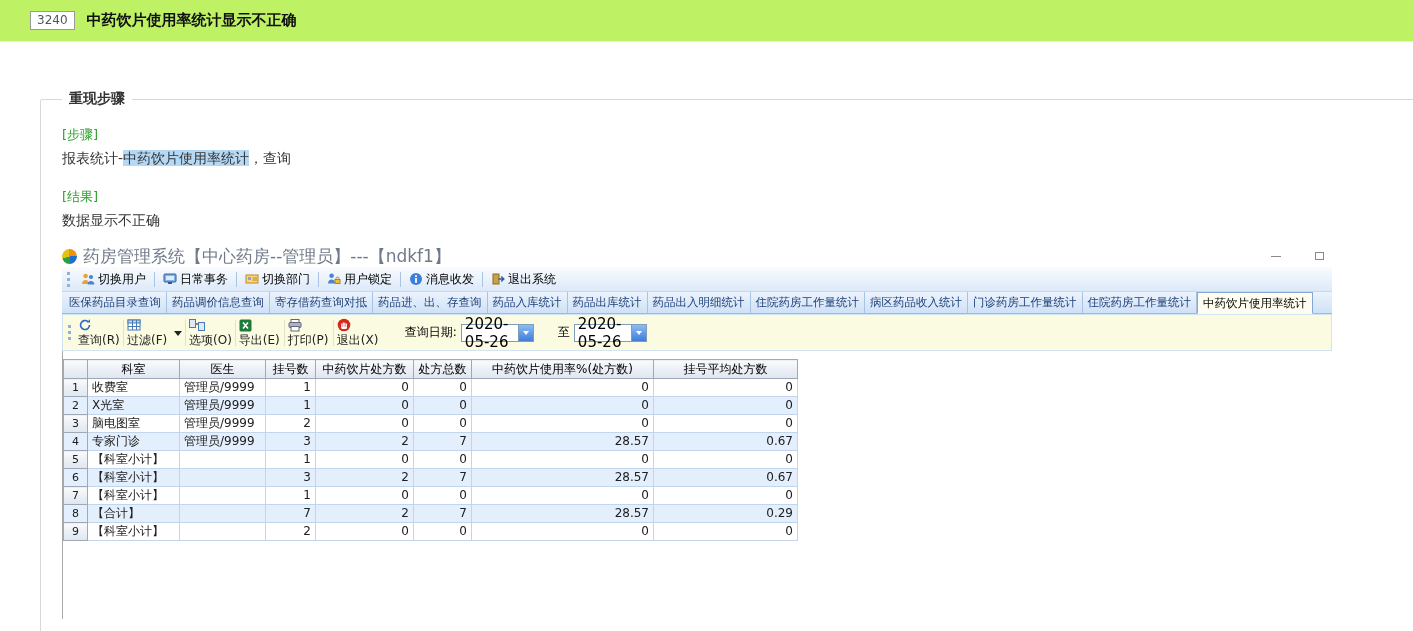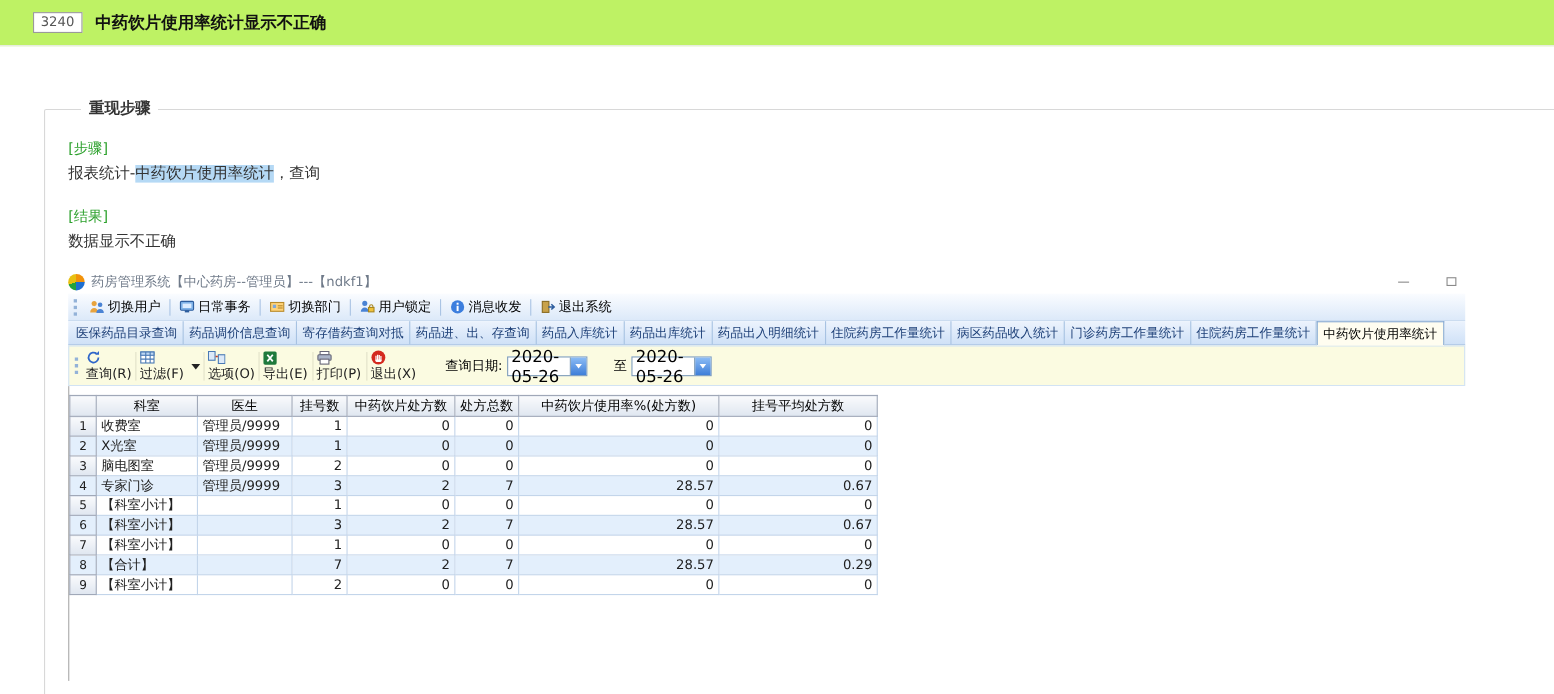--- a/index.html
+++ b/index.html
@@ -8,33 +8,33 @@
 
   
   .issue-header { position:absolute; left:0; top:0; width:1413px; height:42px;
     background:#bef264; border-bottom:1px solid #ececec; display:flex; align-items:center; padding-left:30px; }
   .issue-id { font-size:12px; color:#555; background:#fff; border:1px solid #9a9a9a; padding:1px 6px; line-height:15px; }
   .issue-title { margin-left:12px; font-size:15px; font-weight:bold; color:#111; }
 
   
   fieldset.repro { position:absolute; left:40px; top:90px; width:1380px; height:900px;
     border:1px solid #d8d8d8; border-radius:2px; padding:4px 0 0 21px; }
-  fieldset.repro legend { margin-left:12px; padding:0 7px; font-size:14px; font-weight:bold; color:#333; }
+  fieldset.repro legend { padding:0 7px; font-size:14px; font-weight:bold; color:#333; }
   .green { color:#2da12d; font-size:13px; margin:14px 0 5px 0; }
   .green.mt { margin-top:20px; }
   .body-text { font-size:14px; color:#333; line-height:19px; }
   .hl { background:#b5d9f5; }
 
   
   .app-window { position:relative; width:1270px; margin-top:15px; font-size:12px; color:#000; }
 
   .titlebar { height:22px; display:flex; align-items:center; gap:6px; }
   .app-logo { width:15px; height:15px; border-radius:50%; flex:0 0 auto;
     background:conic-gradient(#f2920a 0 25%, #1f6fd0 25% 50%, #23a33c 50% 70%, #e8c011 70% 100%); }
-  .app-title { font-size:12px; color:#6f7a89; }
+  .app-title { font-size:17px; color:#6f7a89; }
   .win-controls { margin-left:auto; display:flex; gap:34px; align-items:center; padding-right:8px; }
   .wc-min { width:10px; height:1px; background:#8a8a8a; }
   .wc-max { width:9px; height:8px; border:1px solid #8a8a8a; }
 
   .menubar { height:21px; background:linear-gradient(#d9eafd,#c1d9f6); display:flex; align-items:center; }
   .mi { padding:0 7px; line-height:21px; font-size:12px; color:#000; }
 
   .toolbar { height:25px; background:linear-gradient(#fafcff,#dce9f9); border-bottom:1px solid #c6d9ef;
     display:flex; align-items:center; padding-left:2px; }
   .handle { width:0; height:15px; border-left:3px dotted #93b2d8; margin:0 5px 0 3px; }

